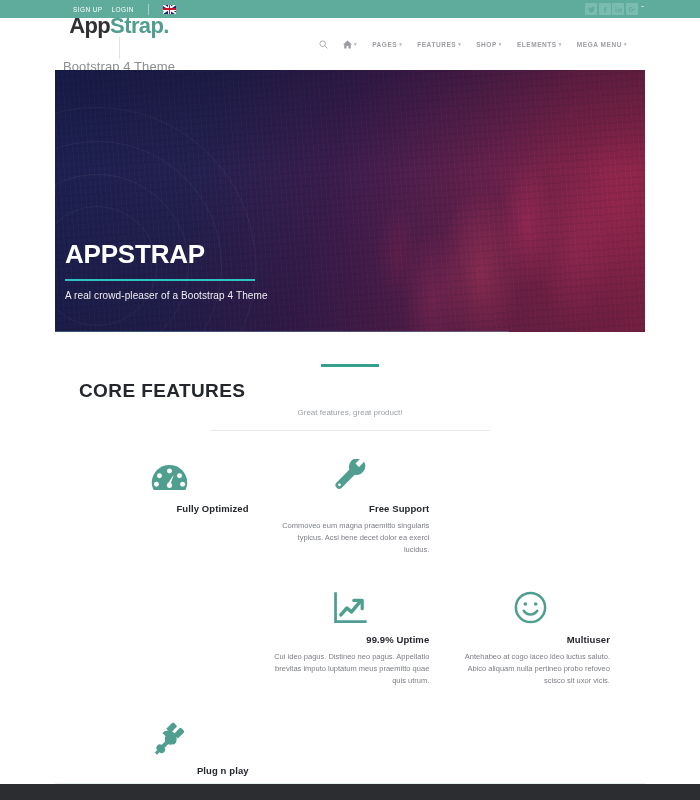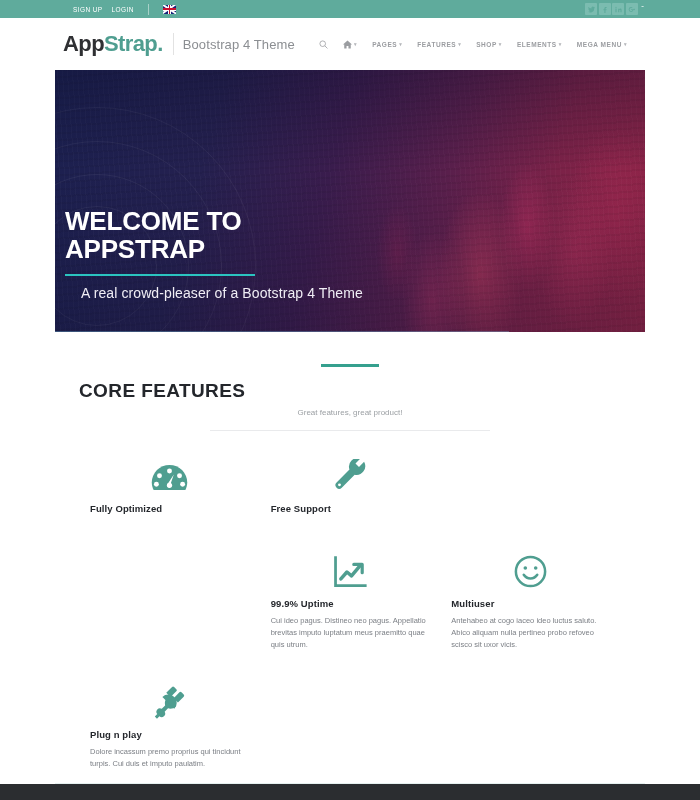--- a/index.html
+++ b/index.html
@@ -90,21 +90,21 @@
     margin: 0 auto;
     background: #fff;
   }
   .header {
     height: 52px;
     display: flex; align-items: center;
     padding: 0 18px 0 8px;
     background: #fff;
     position: relative;
   }
-  .brand { display: flex; align-items: center; }
+  .brand { display: flex; align-items: center; flex-direction: column; }
   .logo {
     font-size: 22px; font-weight: 700; letter-spacing: -.6px;
     line-height: 1;
   }
   .logo .a { color: #2f3033; }
   .logo .b { color: #4f9e90; }
   .logo .dot { color: #4f9e90; }
   .brand-div {
     width: 1px; height: 22px; background: #e2e2e2; margin: 0 9px 0 10px;
   }
@@ -174,21 +174,21 @@
     color: #ffffff; font-size: 26px; font-weight: 700;
     line-height: 1.07; letter-spacing: -.2px;
     text-transform: uppercase;
   }
   .hero-rule {
     width: 190px; height: 2.5px;
     background: #2bc4c0;
     margin: 10px 0 9px;
   }
   .hero-sub {
-    color: #f0eef5; font-size: 14px; letter-spacing: .1px; margin-left: 16px;
+    color: #f0eef5; font-size: 10px; letter-spacing: .1px;
   }
   .hero-bottom-line {
     position: absolute; left: 0; bottom: 0; height: 1px; width: 77%;
     background: rgba(120,190,220,.35); z-index: 5;
   }
 
   
   .features {
     background: #ffffff;
     padding: 32px 24px 26px;
@@ -209,21 +209,21 @@
     width: 280px; height: 1px; background: #e9eaec;
     margin: 13px auto 0;
   }
   .grid {
     display: flex; flex-wrap: wrap;
     margin-top: 22px;
   }
   .cell {
     width: 33.3333%;
     padding: 0 11px;
-    text-align: left;
+    text-align: right;
     margin-bottom: 28px;
   }
   .cell-icon {
     height: 40px;
     display: flex; align-items: flex-end; justify-content: center;
     margin-bottom: 10px;
   }
   .cell-icon svg { display: block; }
   .cell-title {
     font-size: 9.5px; font-weight: 700; color: #24272c;
@@ -349,21 +349,20 @@
       <div class="hero-grain"></div>
       <div class="hero-rings">
         <div class="ring r1"></div>
           <div class="ring r2"></div>
         <div class="ring r3"></div>
           <div class="ring r4"></div>
       </div>
       <div class="hero-vign"></div>
       <div class="hero-inner">
         <div class="hero-title">
-          <div>WELCOME TO</div>
           <div>APPSTRAP</div>
         </div>
         <div class="hero-rule"></div>
         <div class="hero-sub">A real crowd-pleaser of a Bootstrap 4 Theme</div>
       </div>
       <div class="hero-bottom-line"></div>
     </div>
 
     <div class="features">
       <div class="sec-rule"></div>
@@ -390,20 +389,21 @@
         </div>
 
         <div class="cell">
           <div class="cell-icon">
             <svg width="32" height="34" viewBox="0 0 42 44" fill="#4f9e90">
               <path d="M39.5 3.4l-6.7 6.7-4.6-4.6 6.7-6.7A11.6 11.6 0 0020.3 13.6L3.4 30.5a4.8 4.8 0 106.8 6.8l16.9-16.9A11.6 11.6 0 0039.5 3.4z"></path>
               <circle cx="7.2" cy="33.6" r="1.9" fill="#fff"></circle>
             </svg>
           </div>
           <div class="cell-title">Free Support</div>
+          <div class="cell-text">Commoveo eum magna praemitto singularis typicus. Acsi bene decet dolor ea exerci lucidus.</div>
         </div>
 
 
         <div class="cell"></div>
 
         <div class="cell"></div>
 
         <div class="cell">
           <div class="cell-icon">
             <svg width="34" height="32" viewBox="0 0 44 42" fill="none">

